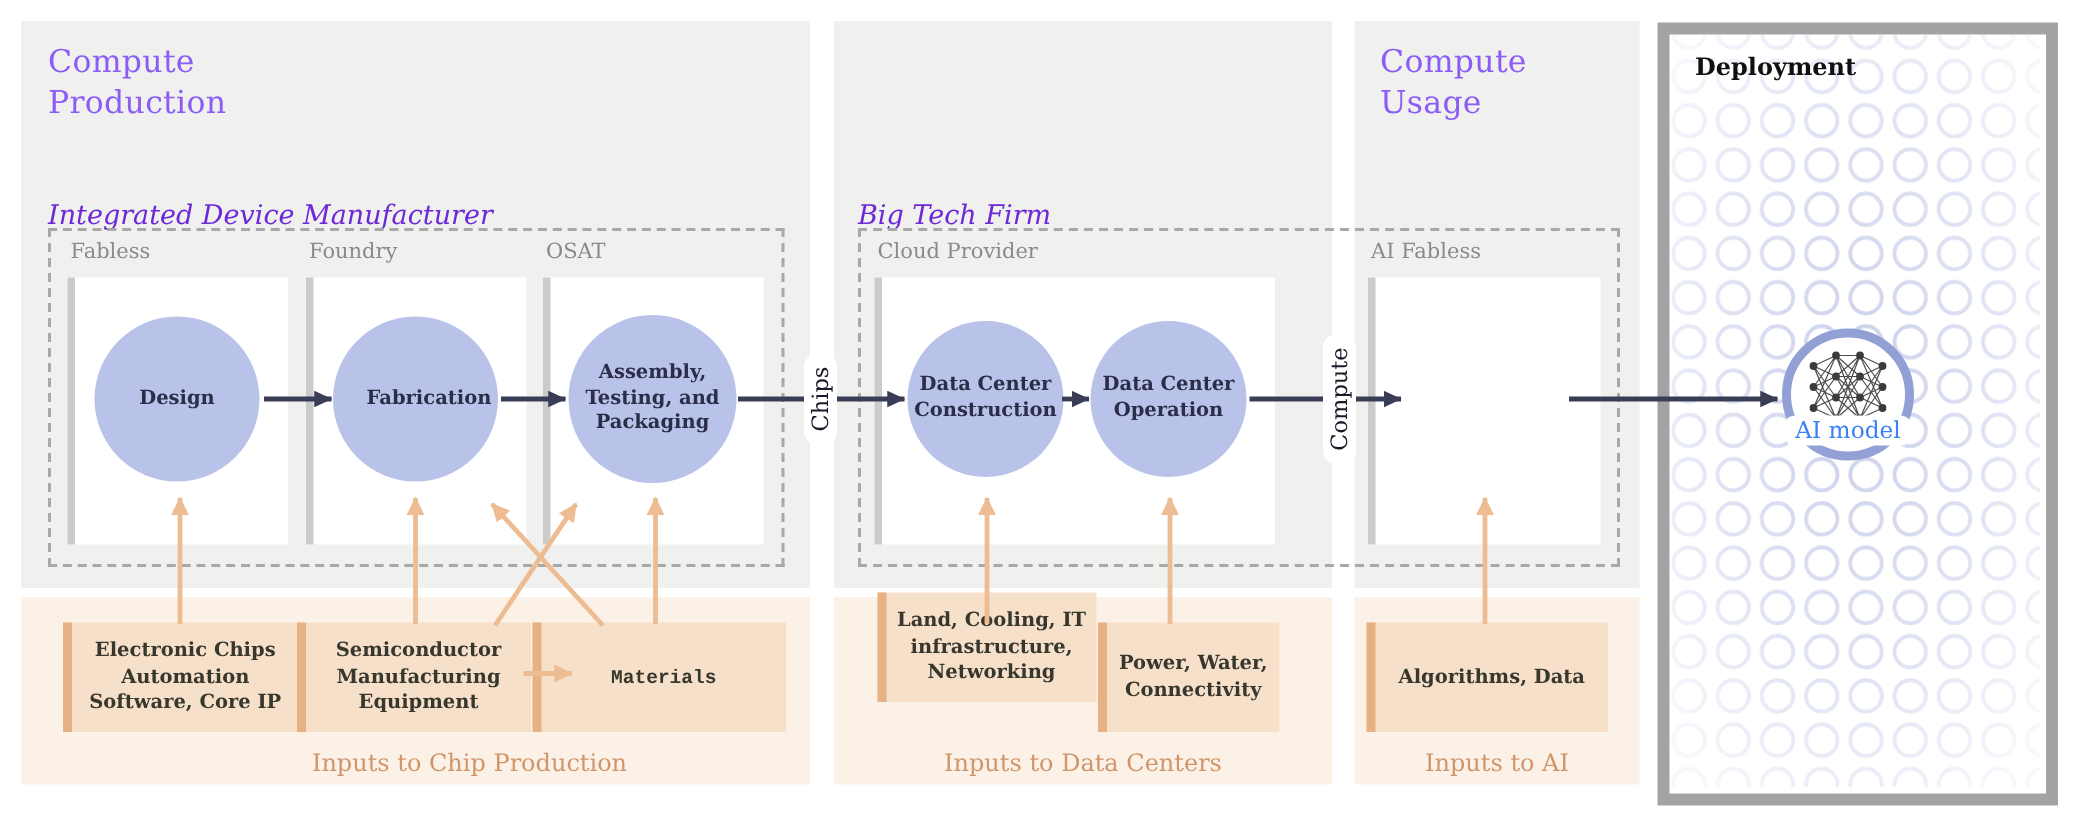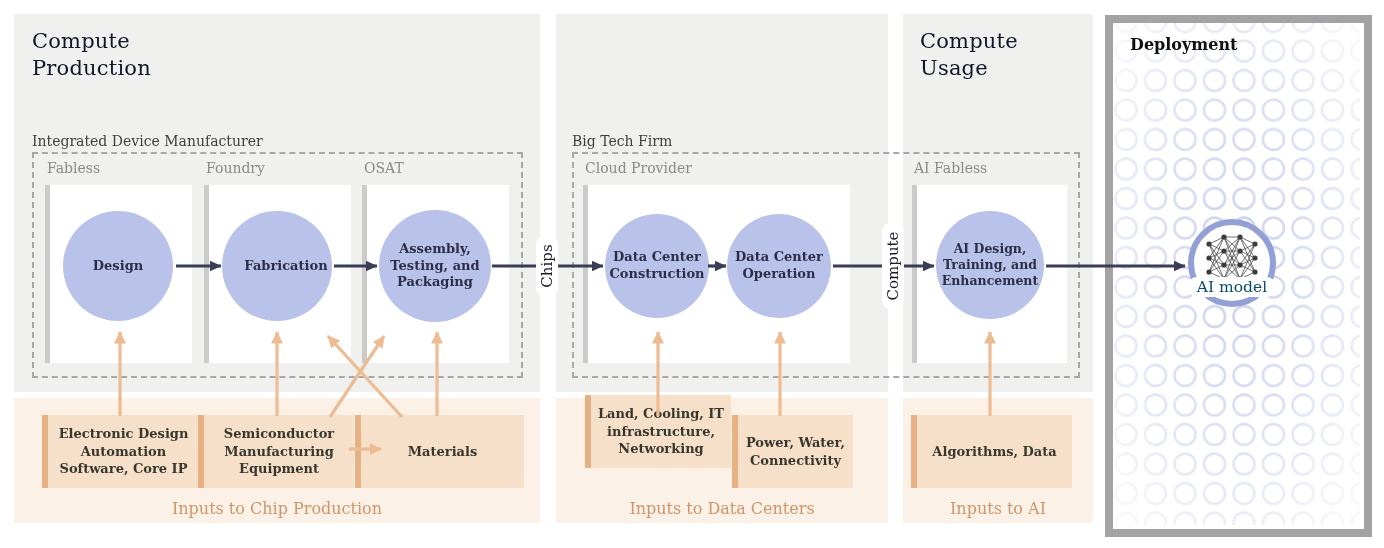--- a/index.html
+++ b/index.html
@@ -3,24 +3,24 @@
 <meta charset="utf-8">
 <style>
   html,body{margin:0;padding:0;background:#ffffff;}
   .canvas{
     position:relative;width:1384px;height:548px;background:#fff;overflow:hidden;
     font-family:"DejaVu Serif","Liberation Serif",serif;
   }
   .sec{position:absolute;background:#f0f0ee;}
   .peach{position:absolute;background:#fcf1e6;}
   .sec-title{
-    position:absolute;font-size:21px;line-height:1.28;color:#0f172a;
+    position:absolute;font-size:21px;line-height:1.28;color:#8b5cf6;
     letter-spacing:.2px;white-space:pre-line;width:150px;
   }
-  .org-label{position:absolute;font-size:14px;color:#404040;}
+  .org-label{position:absolute;font-size:18px;color:#6d28d9;font-style:italic;}
   .dashed-box{position:absolute;border:2px dashed #a8a8a8;}
   .unit-label{position:absolute;font-size:14px;color:#8a8a8a;}
   .unit{position:absolute;background:#ffffff;border-left:5px solid #cbcbcb;}
   .node{
     position:absolute;border-radius:50%;background:#b9c2e9;
     display:flex;align-items:center;justify-content:center;text-align:center;
     color:#2c2e49;font-weight:bold;font-size:13px;line-height:1.3;
   }
   .node span{display:block;width:92%;}
   .input-box{
@@ -44,21 +44,21 @@
   .dots{position:absolute;left:0;top:0;}
   .ring{
     position:absolute;left:1188px;top:219px;width:88px;height:88px;box-sizing:border-box;
     border:6px solid #92a0d6;border-radius:50%;background:#ffffff;
     display:flex;align-items:center;justify-content:center;
   }
   .nn{margin-top:-10px;}
   .model-label{
     position:absolute;left:1232px;top:277px;transform:translateX(-50%);
     background:#ffffff;border-radius:8px;padding:1px 8px;
-    font-size:15.5px;color:#0c4a6e;white-space:nowrap;
+    font-size:15.5px;color:#3b82f6;white-space:nowrap;
   }
 </style>
 </head>
 <body>
 
 <div class="canvas">
 
   <div class="sec" style="left:14px;top:14px;width:526px;height:378px;"></div>
   <div class="sec" style="left:556px;top:14px;width:332px;height:378px;"></div>
   <div class="sec" style="left:903px;top:14px;width:190px;height:378px;"></div>
@@ -94,44 +94,41 @@
     </div>
   <div class="node" style="left:379px;top:210px;width:112px;height:112px;">
       <span>Assembly, Testing, and Packaging</span>
     </div>
   <div class="node" style="left:605px;top:214px;width:104px;height:104px;">
       <span>Data Center Construction</span>
     </div>
   <div class="node" style="left:727px;top:214px;width:104px;height:104px;">
       <span>Data Center Operation</span>
     </div>
-  <div class="node" style="left:936px;top:211px;width:108px;height:108px;font-size:12.5px;">
-      <span>AI Design, Training, and Enhance­ment</span>
-    </div>
 
   <div class="input-box" style="left:42px;top:415px;width:151px;height:73px;">
-      <span>Electronic Design Automation Software, Core IP</span>
+      <span>Electronic Chips Automation Software, Core IP</span>
     </div>
   <div class="input-box" style="left:198px;top:415px;width:150px;height:73px;">
       <span>Semiconductor Manufacturing Equipment</span>
     </div>
-  <div class="input-box" style="left:355px;top:415px;width:163px;height:73px;">
+  <div class="input-box" style="left:355px;top:415px;width:163px;height:73px;font-family:Liberation Mono, monospace;">
       <span>Materials</span>
     </div>
   <div class="input-box" style="left:585px;top:395px;width:140px;height:73px;">
       <span>Land, Cooling, IT infrastructure, Networking</span>
     </div>
   <div class="input-box" style="left:732px;top:415px;width:115px;height:73px;">
       <span>Power, Water, Connectivity</span>
     </div>
   <div class="input-box" style="left:911px;top:415px;width:155px;height:73px;">
       <span>Algorithms, Data</span>
     </div>
 
-  <div class="caption" style="left:14px;top:499px;width:526px;">Inputs to Chip Production</div>
+  <div class="caption" style="left:14px;top:499px;width:526px;padding-left:36px;">Inputs to Chip Production</div>
   <div class="caption" style="left:556px;top:499px;width:332px;">Inputs to Data Centers</div>
   <div class="caption" style="left:903px;top:499px;width:190px;">Inputs to AI</div>
 
   <div class="deploy">
     <svg class="dots" width="247" height="502">
       <defs>
         <pattern id="dotp" width="29.5" height="29.5" patternUnits="userSpaceOnUse" x="-1" y="14">
           <circle cx="14" cy="14" r="10.5" fill="none" stroke="#c7cdea" stroke-width="2.6"></circle>
         </pattern>
         <radialGradient id="fadeg" cx="50%" cy="48%" r="64%">

